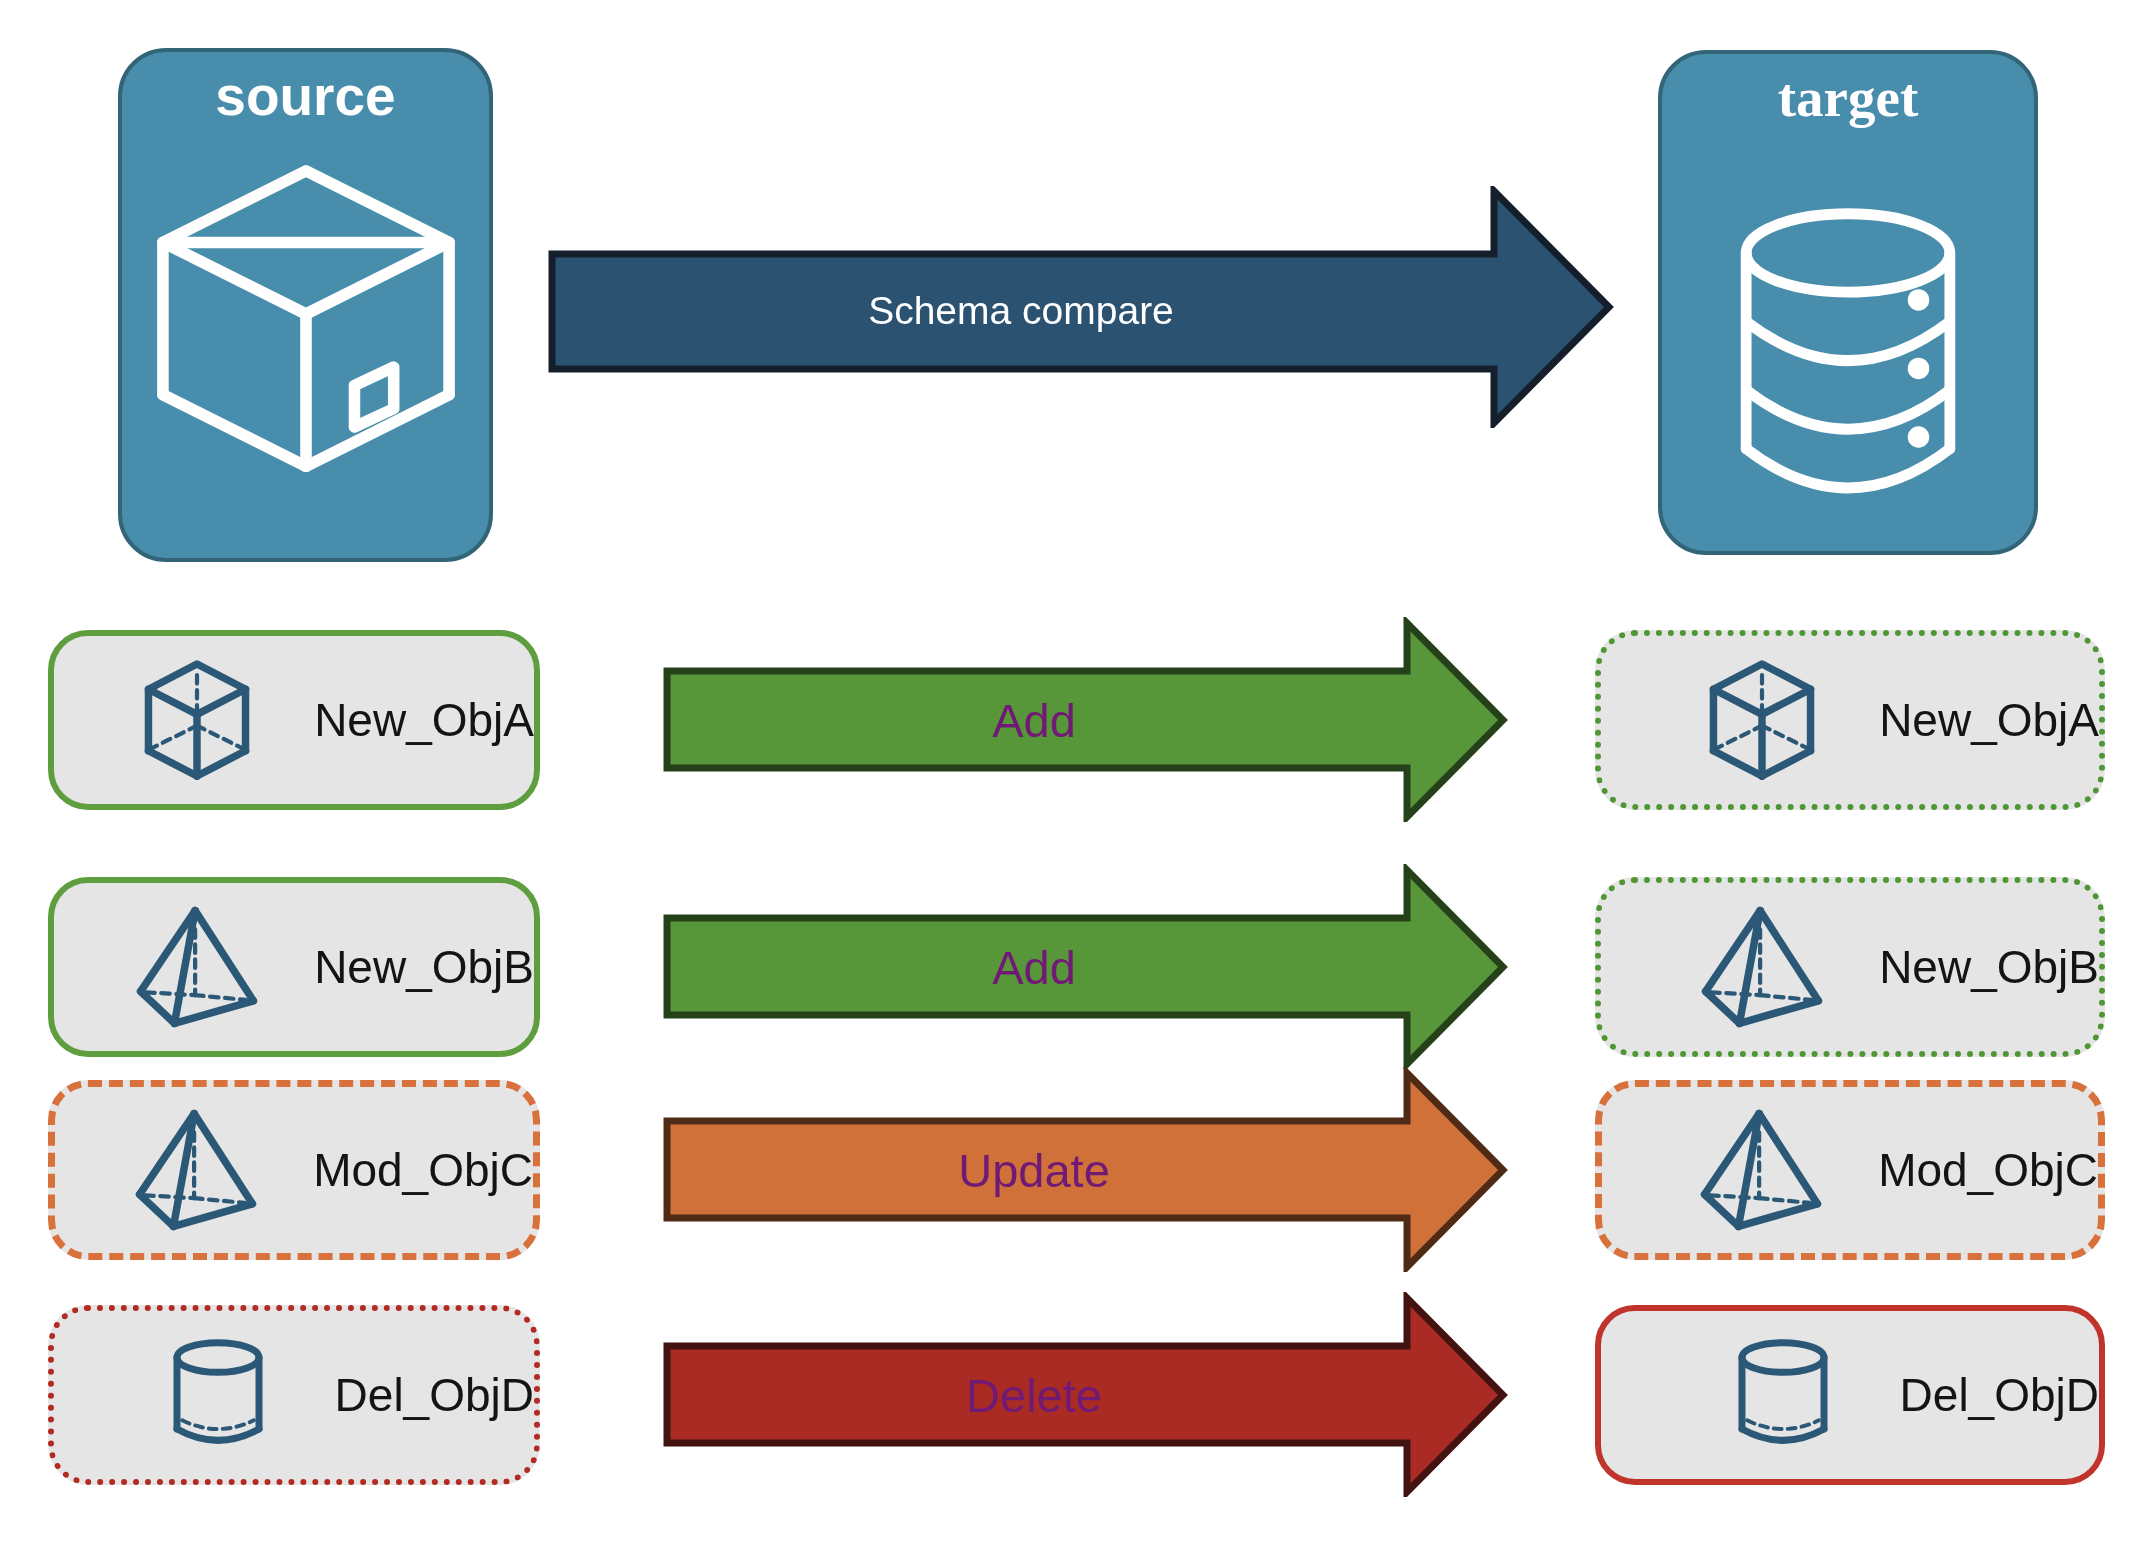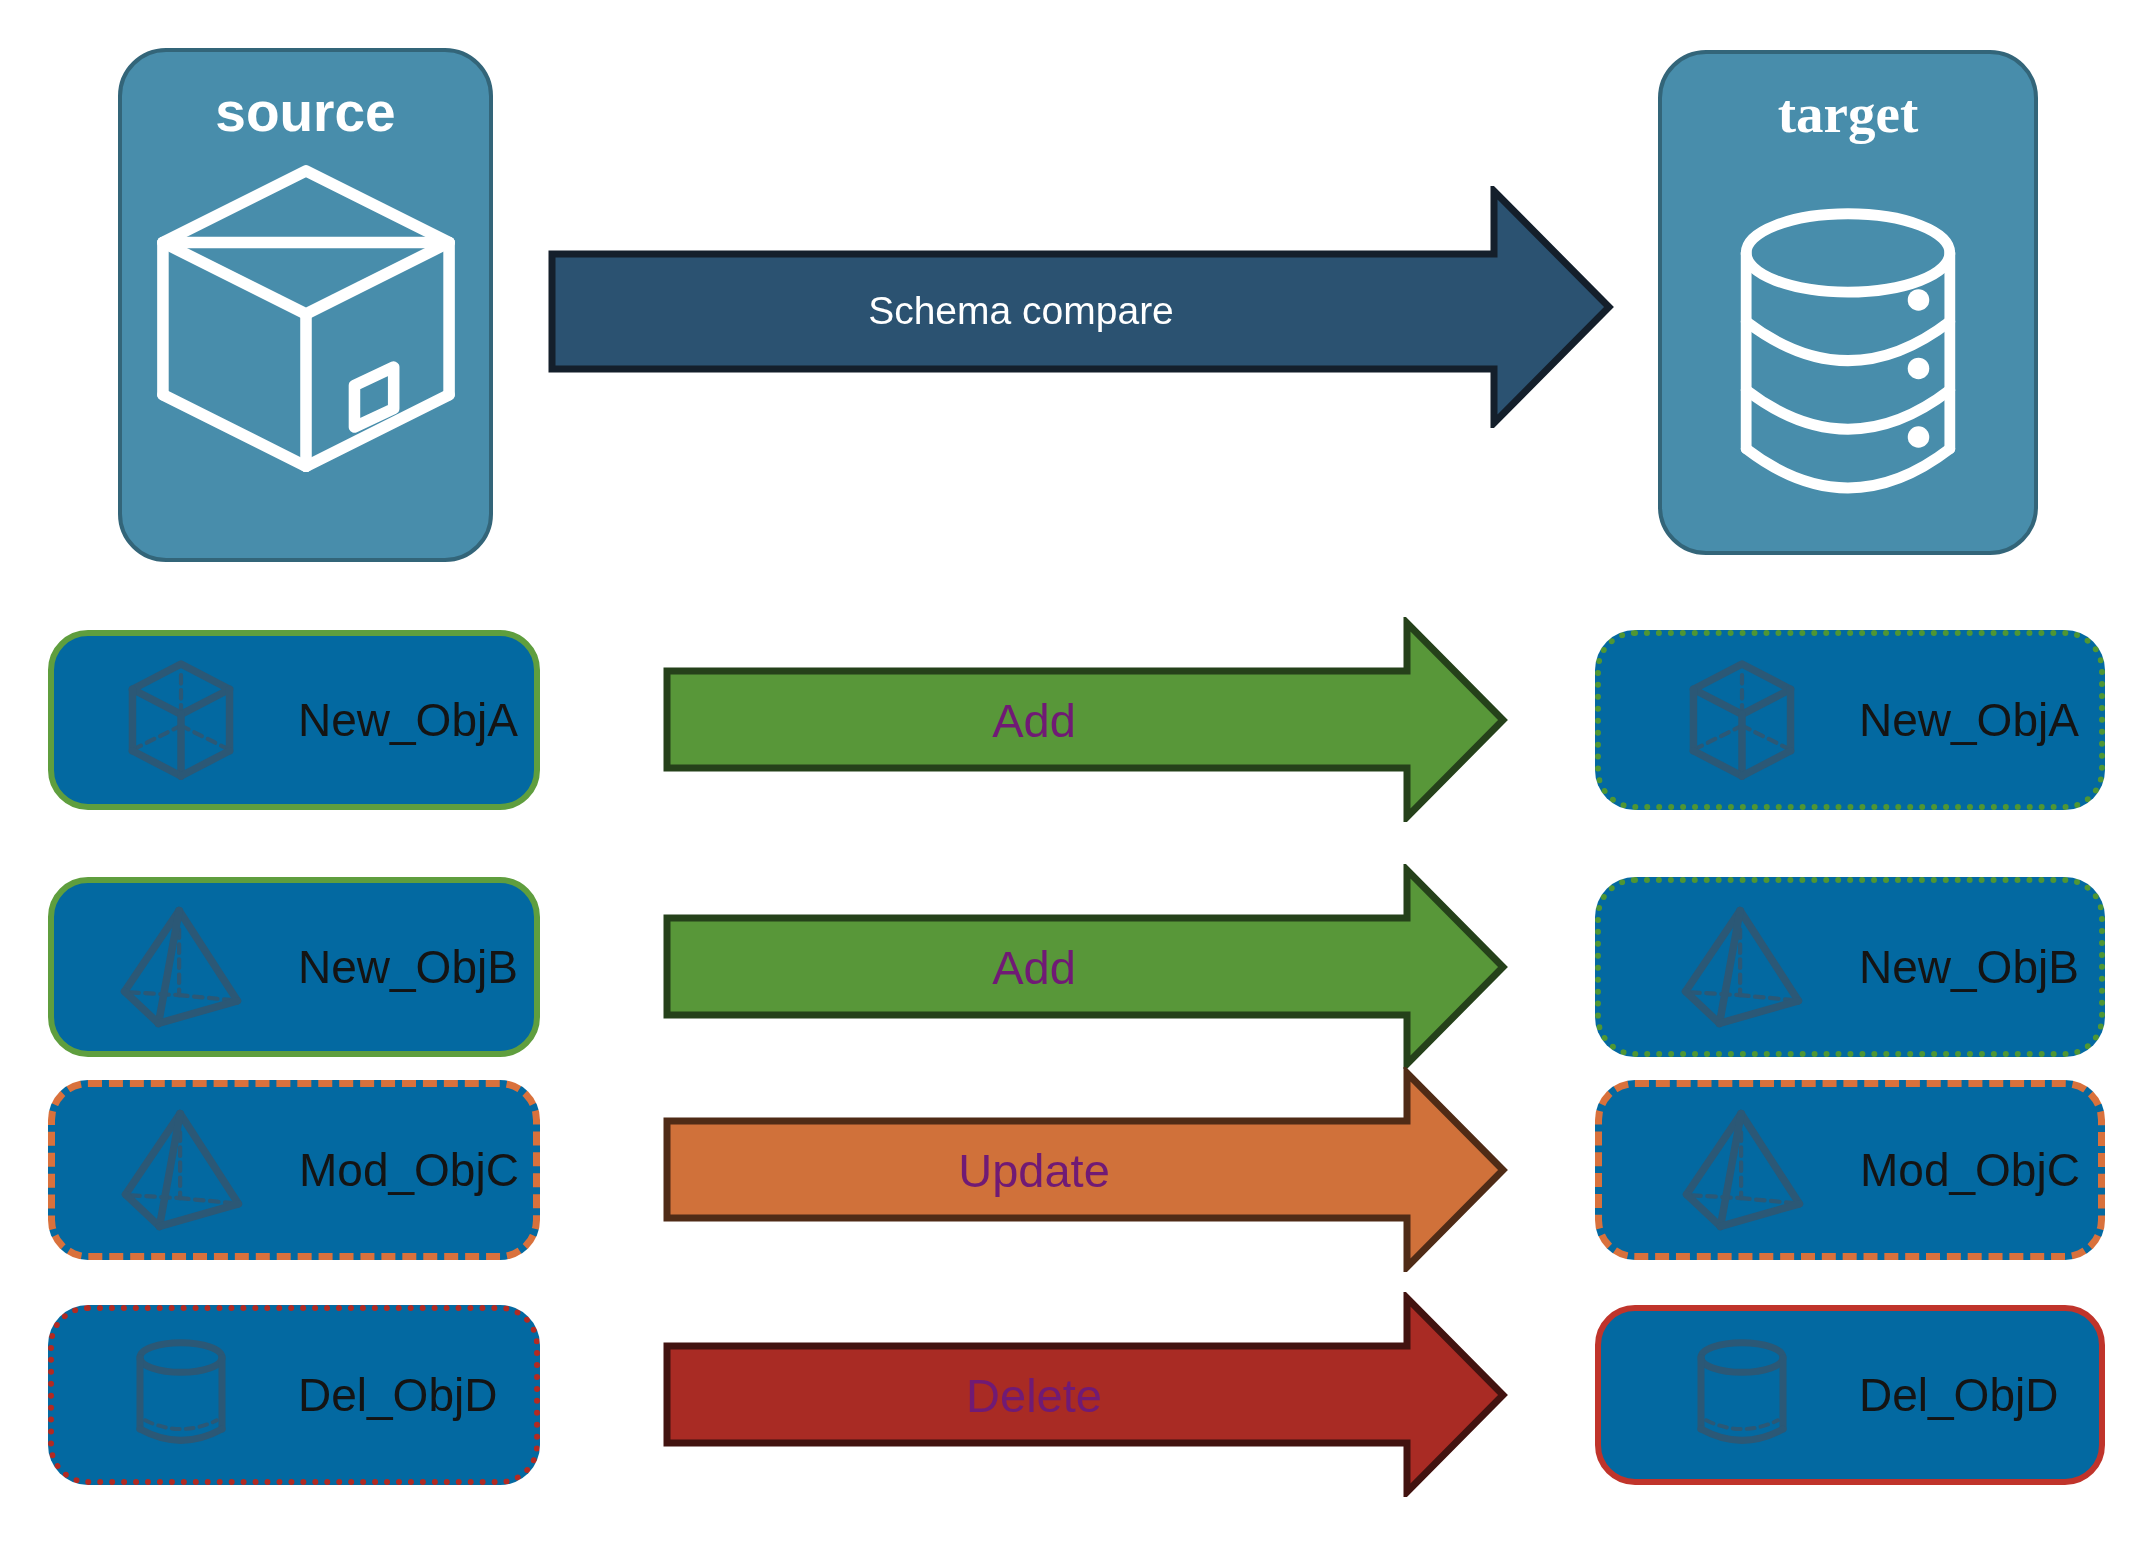--- a/index.html
+++ b/index.html
@@ -9,42 +9,42 @@
   }
 
   
   .panel{
     position:absolute;box-sizing:border-box;background:#488dab;
     border:4px solid #336579;border-radius:48px;
   }
   .panel-source{left:118px;top:48px;width:375px;height:514px;}
   .panel-target{left:1658px;top:50px;width:380px;height:505px;font-family:Liberation Serif, serif;}
   .panel-title{
-    text-align:center;margin-top:28px;font-size:55px;font-weight:bold;color:#ffffff;
+    text-align:center;margin-top:12px;font-size:55px;font-weight:bold;color:#ffffff;
   }
   .panel-icon{position:absolute;left:50%;transform:translateX(-50%);}
   .pkg-icon{top:112px;width:300px;}
   .db-icon{top:148px;width:235px;}
 
   
   .cmp-arrow-svg{position:absolute;left:548px;top:186px;width:1066px;height:242px;}
   .cmp-arrow-svg polygon{fill:#2b5271;stroke:#141f2b;stroke-width:7;}
   .cmp-arrow-label{
     position:absolute;left:548px;top:253px;width:946px;height:116px;
     display:flex;align-items:center;justify-content:center;
     color:#ffffff;font-size:39px;
   }
 
   
   .row{position:absolute;left:0;width:2150px;height:180px;}
   .row1{top:630px}.row2{top:877px}.row3{top:1080px}.row4{top:1305px}
 
   .objbox{
-    position:absolute;top:0;height:180px;box-sizing:border-box;background:#0369a1;
-    border-radius:40px;display:flex;align-items:center;
+    position:absolute;top:0;height:180px;box-sizing:border-box;background:#e5e5e5;
+    border-radius:40px;display:flex;align-items:center;justify-content:flex-end;
   }
   .objbox.left{left:48px;width:492px;padding-left:62px;gap:52px;}
   .objbox.right{left:1595px;width:510px;padding-left:76px;gap:52px;}
   .iconslot{width:130px;display:flex;align-items:center;justify-content:center;flex:none;}
   .objlabel{font-size:46px;color:#141414;white-space:nowrap;}
 
   .b-green-solid {border:6px solid #5f9e3e;}
   .b-green-dotted{border:6px dotted #4f9634;}
   .b-orange-dashed{border:7px dashed #d9713c;}
   .b-red-dotted  {border:6px dotted #b22a22;}

